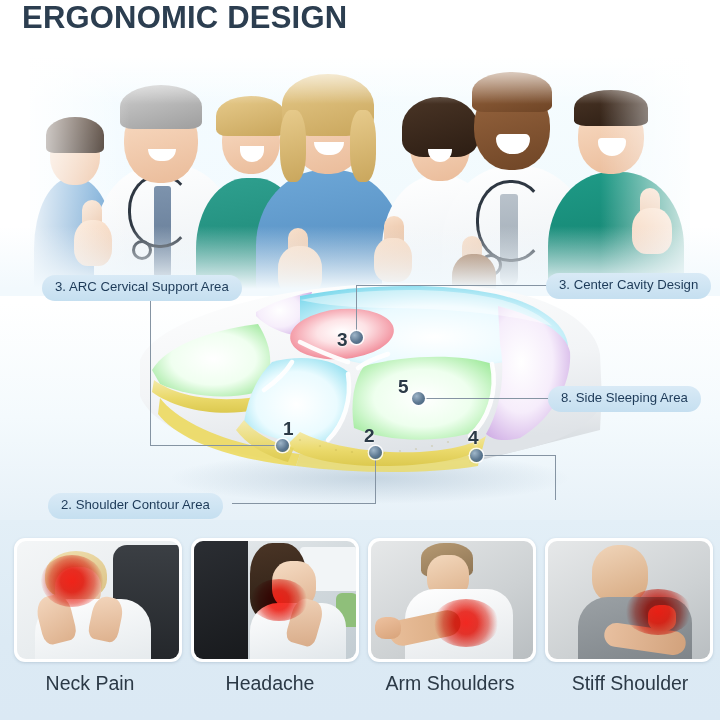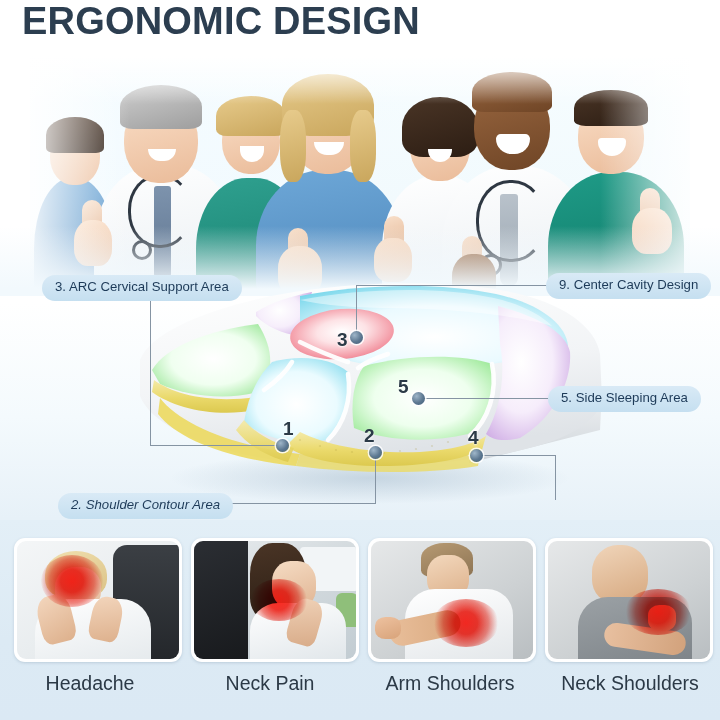--- a/index.html
+++ b/index.html
@@ -13,21 +13,21 @@
   #page {
     position:absolute; inset:0;
     width:720px; height:720px;
     background:linear-gradient(180deg,#ffffff 0%,#ffffff 42%,#f4fafd 58%,#e7f1f8 72%,#dfedf6 100%);
     overflow:hidden;
   }
 
   
   .hdr { position:absolute; left:22px; top:2px; z-index:40; }
   .hdr h1 {
-    font-size:38px; font-weight:700; letter-spacing:.2px;
+    font-size:31px; font-weight:700; letter-spacing:.2px;
     color:#2c3e50; line-height:1.05; white-space:nowrap;
   }
   .hdr h2 {
     font-size:18.5px; font-weight:400; color:#32414f;
     margin-top:6px; white-space:nowrap;
   }
 
   
   .photoband {
     position:absolute; left:0; top:46px; width:720px; height:250px;
@@ -375,23 +375,23 @@
   <div class="marker" style="left:350px;top:331px;"></div>
   <div class="mnum dark" style="left:337px;top:329px;">3</div>
 
   <div class="marker" style="left:470px;top:449px;"></div>
   <div class="mnum dark" style="left:468px;top:427px;">4</div>
 
   <div class="marker" style="left:412px;top:392px;"></div>
   <div class="mnum dark" style="left:398px;top:376px;">5</div>
 
   <div class="pill" style="left:42px;top:275px;">3. ARC Cervical Support Area</div>
-  <div class="pill" style="left:58px;top:493px;font-style:italic;">2. Shoulder Contour Area</div>
-  <div class="pill" style="left:546px;top:273px;">9. Center Cavity Design</div>
-  <div class="pill" style="left:548px;top:386px;">5. Side Sleeping Area</div>
+  <div class="pill" style="left:48px;top:493px;">2. Shoulder Contour Area</div>
+  <div class="pill" style="left:546px;top:273px;">3. Center Cavity Design</div>
+  <div class="pill" style="left:548px;top:386px;">8. Side Sleeping Area</div>
 
   <div class="strip">
     <div class="cards">
 
       <div class="card">
         <div class="ph ph-office">
           <div style="position:absolute;left:96px;top:4px;width:72px;height:120px;background:linear-gradient(180deg,#3b3f44,#23262a);border-radius:14px 0 0 0;"></div>
           <div style="position:absolute;left:28px;top:10px;width:62px;height:48px;background:linear-gradient(160deg,#f0dfae,#d9c184);border-radius:50% 50% 40% 40%;"></div>
           <div style="position:absolute;left:38px;top:26px;width:46px;height:44px;background:linear-gradient(160deg,#f6ddc6,#e3bb9b);border-radius:44%;"></div>
           <div style="position:absolute;left:18px;top:58px;width:116px;height:66px;background:linear-gradient(165deg,#ffffff,#e4e9ec);border-radius:34px 30px 0 0;"></div>
@@ -431,20 +431,20 @@
           <div style="position:absolute;left:30px;top:56px;width:114px;height:68px;background:linear-gradient(165deg,#9ba1a5,#7d8388);border-radius:30px 26px 0 0;"></div>
           <div style="position:absolute;left:56px;top:86px;width:82px;height:24px;background:linear-gradient(95deg,#e8c0a0,#d2a27c);border-radius:14px;transform:rotate(8deg);"></div>
           <div style="position:absolute;left:100px;top:64px;width:28px;height:26px;background:linear-gradient(160deg,#eec4a3,#d6a17a);border-radius:40%;"></div>
           <div class="pain" style="left:76px;top:48px;width:68px;height:46px;"></div>
         </div>
       </div>
 
     </div>
 
     <div class="captions">
+      <div class="cap">Neck Pain</div>
       <div class="cap">Headache</div>
-      <div class="cap">Neck Pain</div>
       <div class="cap">Arm Shoulders</div>
-      <div class="cap">Neck Shoulders</div>
+      <div class="cap">Stiff Shoulder</div>
     </div>
   </div>
 
 </div>
 
 </body></html>

